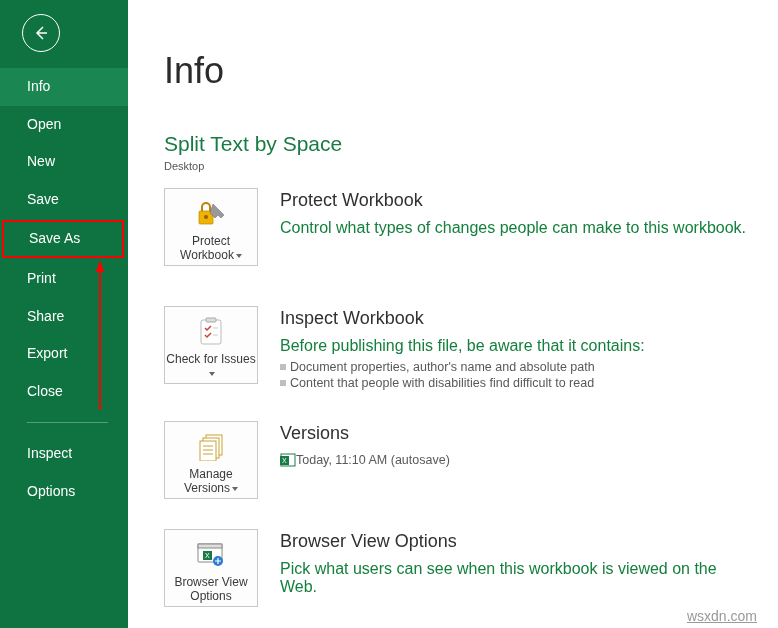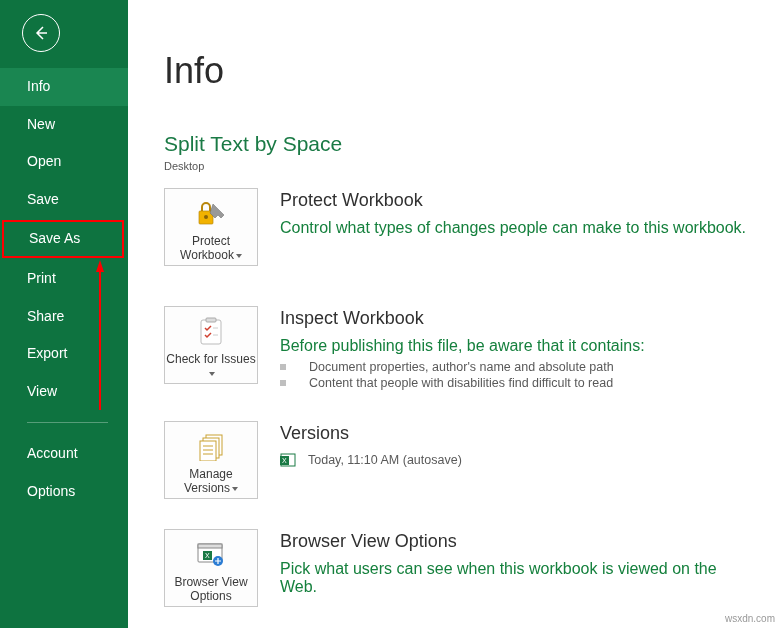--- a/index.html
+++ b/index.html
@@ -152,69 +152,70 @@
     .info-list {
       list-style: none;
       margin-top: 4px;
     }
     .info-list li {
       font-size: 12.5px;
       color: #595959;
       padding: 1px 0;
       display: flex;
       align-items: center;
-      gap: 23px;
+      gap: 4px;
     }
     .bullet {
       width: 6px;
       height: 6px;
       background: #bfbfbf;
       display: inline-block;
     }
     .version-line {
       font-size: 12.5px;
       color: #595959;
       margin-top: 8px;
       display: flex;
       align-items: center;
-      gap: 12px;
+      gap: 0;
     }
     .section-gap-large { margin-top: 40px; }
     .section-gap-med { margin-top: 30px; }
     .footer-credit {
       position: absolute;
-      right: 3px;
+      right: 21px;
       bottom: 4px;
-      font-size: 10px;
+      font-size: 14px;
       color: #999;
+      text-decoration: underline;
     }
   </style>
 </head>
 <body>
 
 <div class="title-bar">Split Text by Space - Microsoft Excel</div>
 
 <div class="sidebar">
   <div class="back-circle">
     <svg width="18" height="18" viewBox="0 0 18 18">
       <path d="M11 3 L5 9 L11 15 M5 9 L15 9" stroke="#fff" stroke-width="1.5" fill="none"></path>
     </svg>
   </div>
   <div class="sidebar-menu">
     <div class="sidebar-item active">Info</div>
+    <div class="sidebar-item">Open</div>
     <div class="sidebar-item">New</div>
-    <div class="sidebar-item">Open</div>
     <div class="sidebar-item">Save</div>
     <div class="sidebar-item highlighted">Save As</div>
     <div class="sidebar-item">Print</div>
     <div class="sidebar-item">Share</div>
     <div class="sidebar-item">Export</div>
-    <div class="sidebar-item">View</div>
+    <div class="sidebar-item">Close</div>
     <div class="sidebar-sep"></div>
-    <div class="sidebar-item">Account</div>
+    <div class="sidebar-item">Inspect</div>
     <div class="sidebar-item">Options</div>
   </div>
 </div>
 
 <svg class="annotation-arrow" viewBox="0 0 8 150">
   <line x1="4" y1="10" x2="4" y2="150" stroke="#ff0000" stroke-width="2"></line>
   <polygon points="4,0 0,12 8,12" fill="#ff0000"></polygon>
 </svg>
 
 <div class="content">

